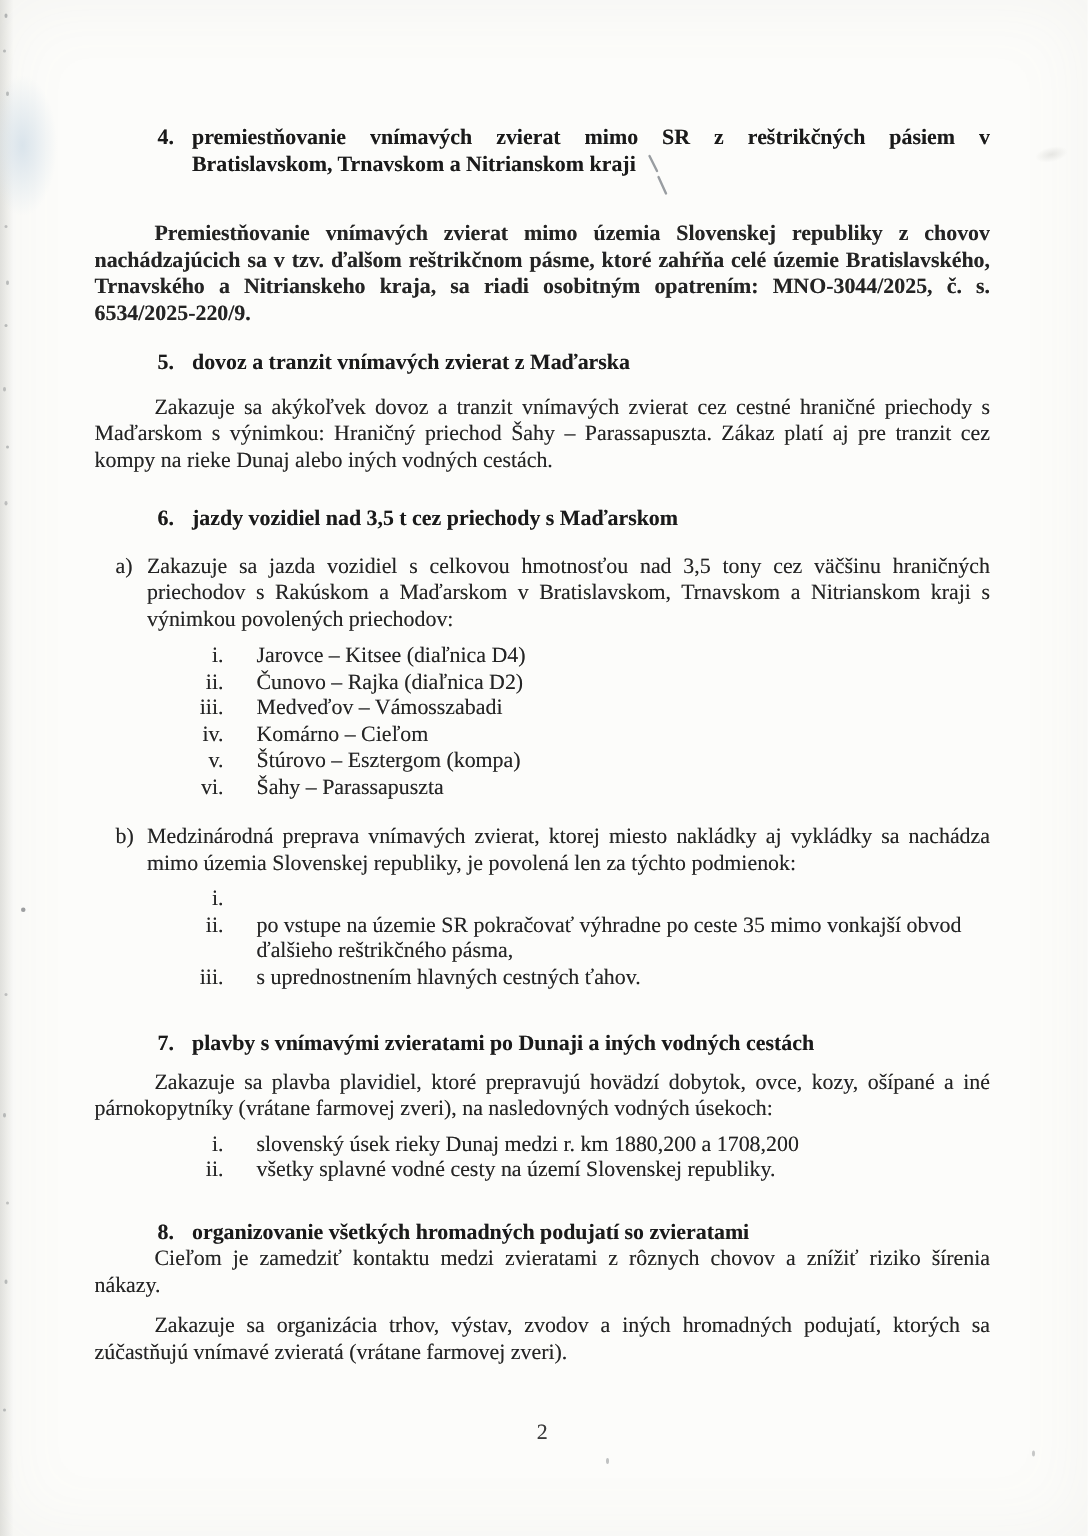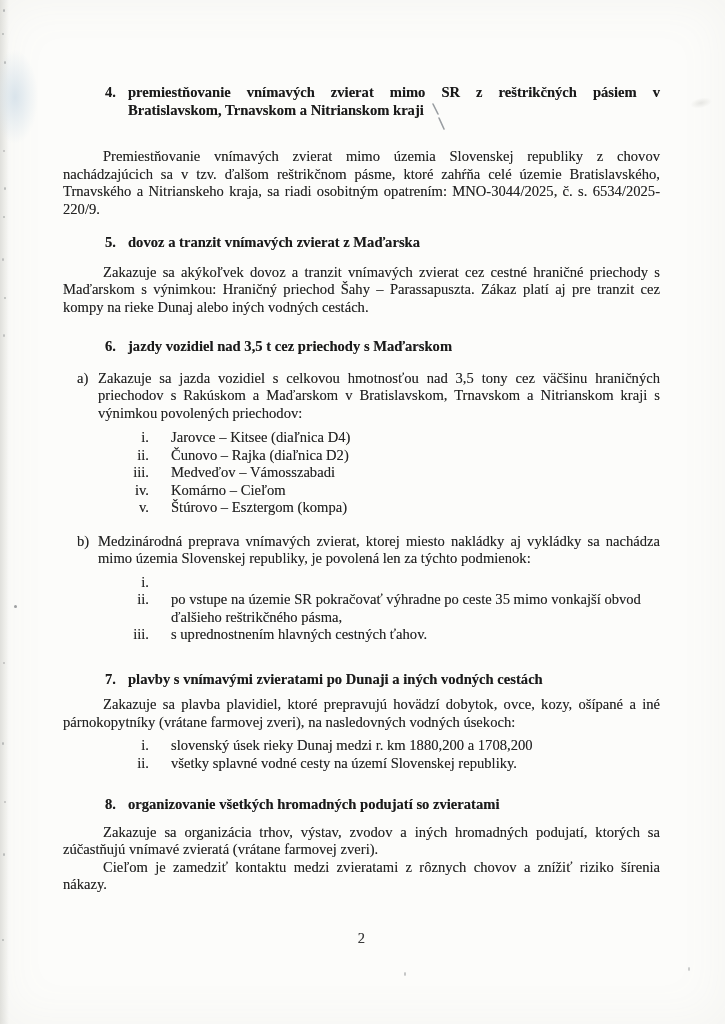--- a/index.html
+++ b/index.html
@@ -42,21 +42,21 @@
   }
   
   .ab-item { display: flex; margin-left: 14px; }
   .ab-label { flex: 0 0 21px; }
   .ab-text { flex: 1 1 auto; text-align: justify; margin: 0; }
   
   .ro-row { display: flex; }
   .ro-label { flex: 0 0 86px; text-align: right; }
   .ro-text { flex: 1 1 auto; padding-left: 22px; }
   
-  #para4   { margin-top: 29px; }
+  #para4   { margin-top: 29px; font-weight: bold; }
   #h5      { margin-top: 16px; }
   #para5   { margin-top: 12px; }
   #h6      { margin-top: 22px; }
   #item-a  { margin-top: 14px; }
   #sub-a   { margin-top: 7px; }
   #item-b  { margin-top: 16px; }
   #sub-b   { margin-top: 6px; }
   #h7      { margin-top: 27px; }
   #para7   { margin-top: 8px; }
   #sub7    { margin-top: 6px; }
@@ -154,20 +154,24 @@
         <span class="ro-text">Medveďov – Vámosszabadi</span>
       </div>
       <div class="ro-row">
         <span class="ro-label">iv.</span>
         <span class="ro-text">Komárno – Cieľom</span>
       </div>
       <div class="ro-row">
         <span class="ro-label">v.</span>
         <span class="ro-text">Štúrovo – Esztergom (kompa)</span>
       </div>
+      <div class="ro-row">
+        <span class="ro-label">vi.</span>
+        <span class="ro-text">Šahy – Parassapuszta</span>
+      </div>
     </div>
 
     <div class="ab-item" id="item-b">
       <span class="ab-label">b)</span>
       <p class="ab-text">Medzinárodná preprava vnímavých zvierat, ktorej miesto nakládky aj vykládky sa nachádza mimo územia Slovenskej republiky, je povolená len za týchto podmienok:</p>
     </div>
     <div id="sub-b">
       <div class="ro-row">
         <span class="ro-label">i.</span>
       </div>
@@ -194,19 +198,19 @@
       <div class="ro-row">
         <span class="ro-label">ii.</span>
         <span class="ro-text">všetky splavné vodné cesty na území Slovenskej republiky.</span>
       </div>
     </div>
 
     <div class="heading" id="h8">
       <span class="hnum">8.</span>
       <span class="htext">organizovanie všetkých hromadných podujatí so zvieratami</span>
     </div>
+    <p class="para" id="para8b">Cieľom je zamedziť kontaktu medzi zvieratami z rôznych chovov a znížiť riziko šírenia nákazy.</p>
     <p class="para" id="para8">Zakazuje sa organizácia trhov, výstav, zvodov a iných hromadných podujatí, ktorých sa zúčastňujú vnímavé zvieratá (vrátane farmovej zveri).</p>
-    <p class="para" id="para8b">Cieľom je zamedziť kontaktu medzi zvieratami z rôznych chovov a znížiť riziko šírenia nákazy.</p>
 
     <div class="page-number">2</div>
 
   </div>
 </div>
 
 </body></html>

